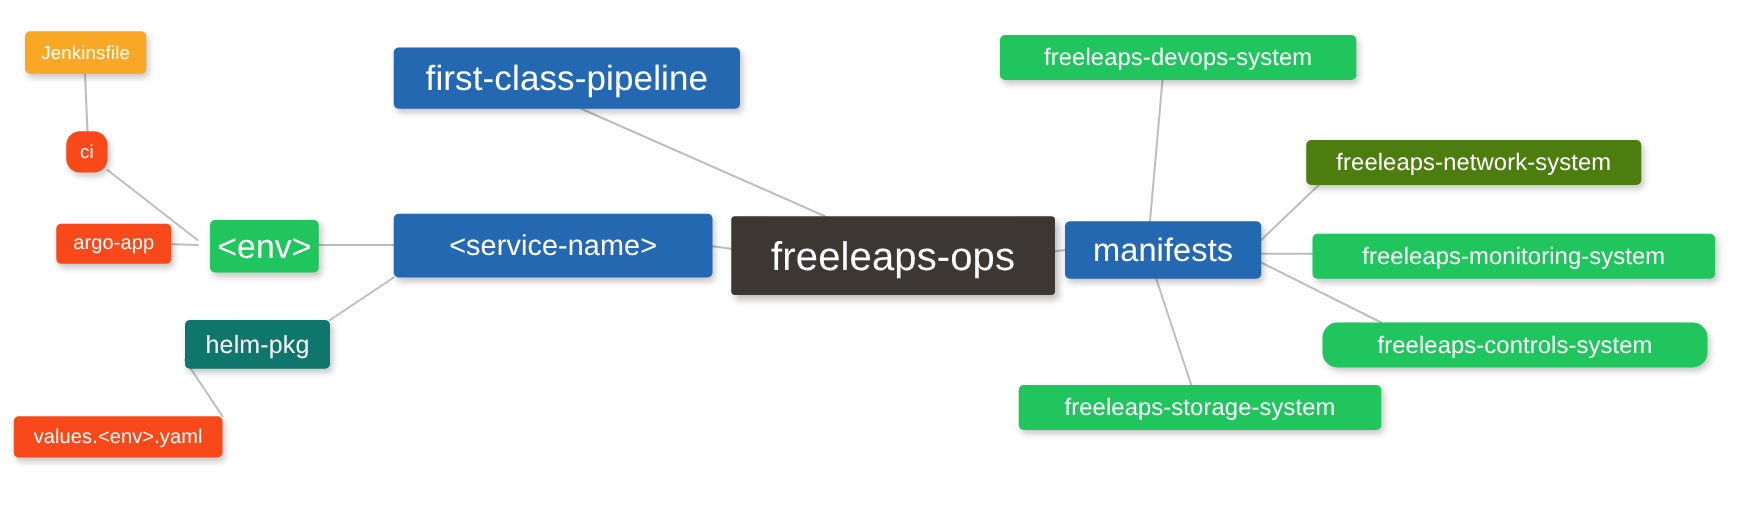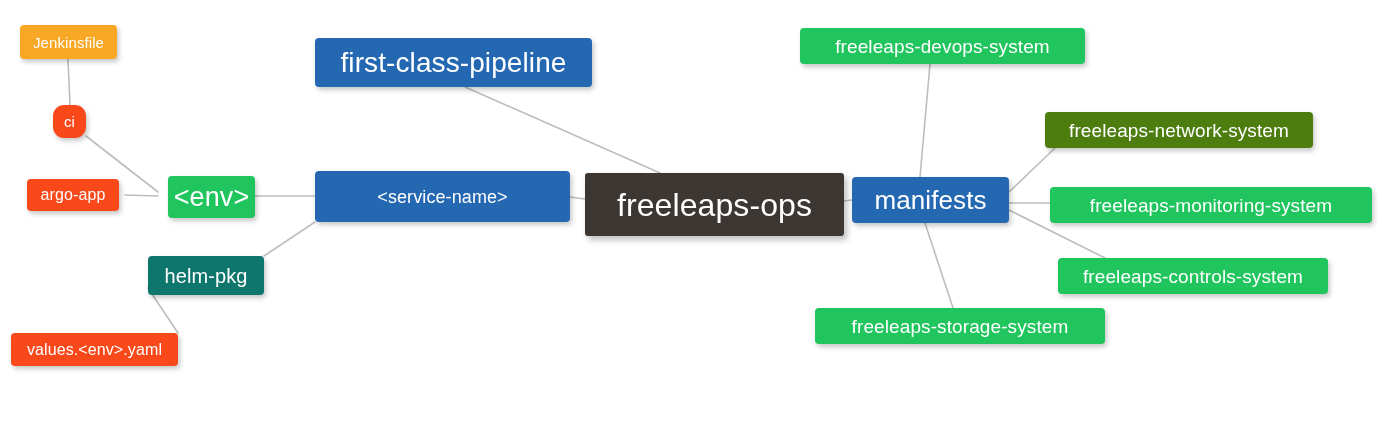--- a/index.html
+++ b/index.html
@@ -65,28 +65,28 @@
       <line x1="930" y1="64" x2="920" y2="177" stroke="#bdbdbd" stroke-width="1.6" stroke-linecap="round"></line>
       <line x1="1055" y1="148" x2="1009" y2="192" stroke="#bdbdbd" stroke-width="1.6" stroke-linecap="round"></line>
       <line x1="1050" y1="203" x2="1009" y2="203" stroke="#bdbdbd" stroke-width="1.6" stroke-linecap="round"></line>
       <line x1="1105" y1="258" x2="1009" y2="210" stroke="#bdbdbd" stroke-width="1.6" stroke-linecap="round"></line>
       <line x1="953" y1="308" x2="925" y2="223" stroke="#bdbdbd" stroke-width="1.6" stroke-linecap="round"></line>
     </svg>
 
   <div id="node-layer">
       <div class="node" style="left: 20px; top: 25px; width: 97px; height: 34px; background: rgb(249, 168, 37); font-size: 15px;">Jenkinsfile</div>
       <div class="node" style="left: 53px; top: 105px; width: 33px; height: 33px; background: rgb(249, 72, 25); font-size: 15px; border-radius: 11px;">ci</div>
-      <div class="node" style="left: 27px; top: 179px; width: 92px; height: 32px; background: rgb(249, 72, 25); font-size: 16px;">argo-app</div>
+      <div class="node" style="left: 45px; top: 179px; width: 92px; height: 32px; background: rgb(249, 72, 25); font-size: 16px;">argo-app</div>
       <div class="node" style="left: 158px; top: 176px; width: 87px; height: 42px; background: rgb(32, 197, 94); font-size: 27px; margin-left: 10px;">&lt;env&gt;</div>
       <div class="node" style="left: 148px; top: 256px; width: 116px; height: 39px; background: #0f766e; font-size: 20px;">helm-pkg</div>
       <div class="node" style="left: 11px; top: 333px; width: 167px; height: 33px; background: rgb(249, 72, 25); font-size: 16px;">values.&lt;env&gt;.yaml</div>
       <div class="node" style="left: 315px; top: 38px; width: 277px; height: 49px; background: rgb(37, 104, 178); font-size: 28px;">first-class-pipeline</div>
-      <div class="node" style="left: 315px; top: 171px; width: 255px; height: 51px; background: rgb(37, 104, 178); font-size: 18px;">&lt;service-name&gt;</div>
+      <div class="node" style="left: 315px; top: 171px; width: 255px; height: 51px; background: rgb(37, 104, 178); font-size: 23px;">&lt;service-name&gt;</div>
       <div class="node root" style="left: 585px; top: 173px; width: 259px; height: 63px; background: rgb(61, 55, 51); font-size: 32px;">freeleaps-ops</div>
       <div class="node" style="left: 852px; top: 177px; width: 157px; height: 46px; background: rgb(37, 104, 178); font-size: 26px;">manifests</div>
       <div class="node" style="left: 800px; top: 28px; width: 285px; height: 36px; background: rgb(32, 197, 94); font-size: 19px;">freeleaps-devops-system</div>
       <div class="node" style="left: 1045px; top: 112px; width: 268px; height: 36px; background: #4d7c0f; font-size: 19px;">freeleaps-network-system</div>
       <div class="node" style="left: 1050px; top: 187px; width: 322px; height: 36px; background: rgb(32, 197, 94); font-size: 19px;">freeleaps-monitoring-system</div>
-      <div class="node" style="left: 1058px; top: 258px; width: 270px; height: 36px; background: rgb(32, 197, 94); font-size: 19px;">freeleaps-controls-system</div>
+      <div class="node" style="left: 1058px; top: 258px; width: 308px; height: 36px; background: rgb(32, 197, 94); font-size: 19px; border-radius: 12px;">freeleaps-controls-system</div>
       <div class="node" style="left: 815px; top: 308px; width: 290px; height: 36px; background: rgb(32, 197, 94); font-size: 19px;">freeleaps-storage-system</div>
     </div>
 
 </div>
 
 </body></html>

